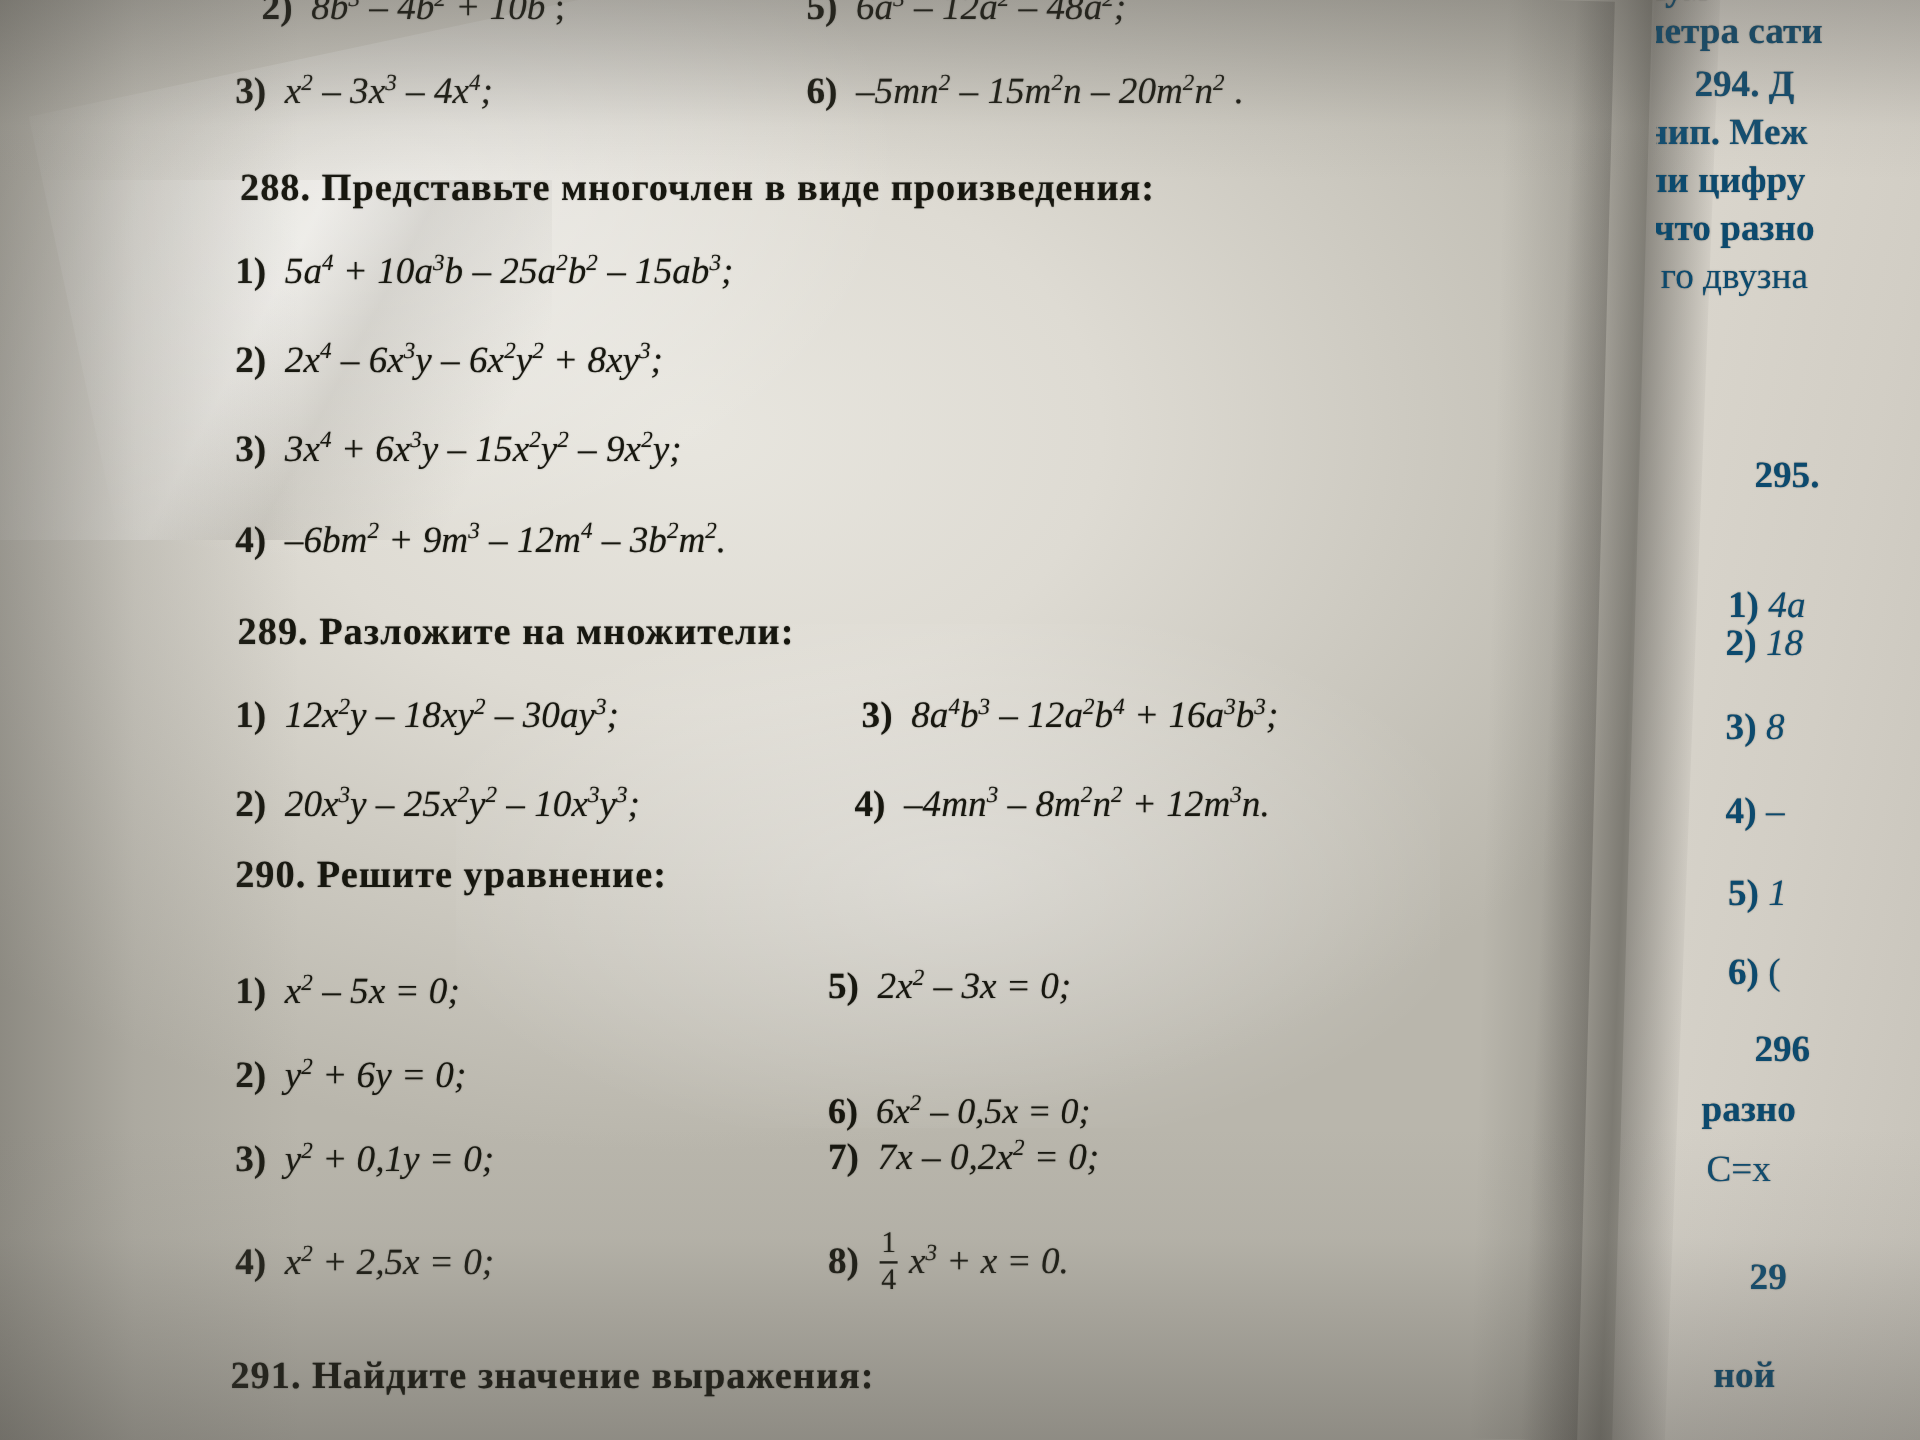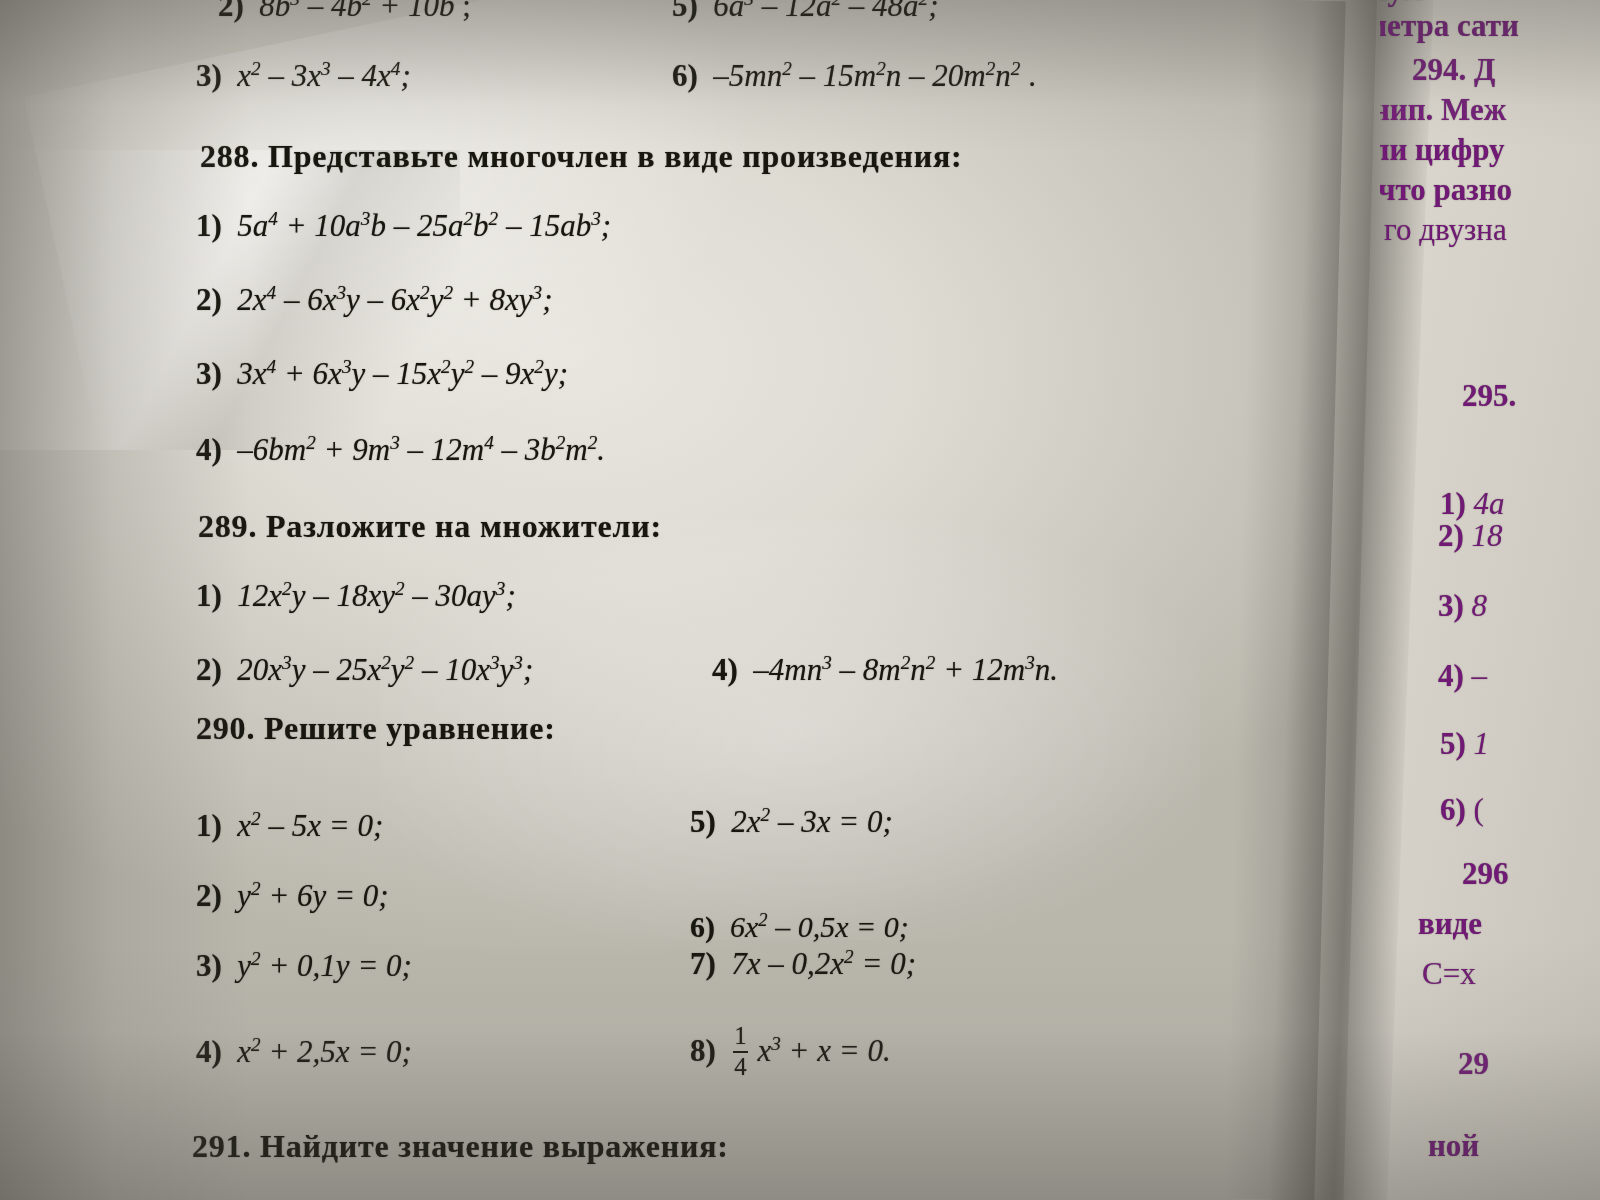--- a/index.html
+++ b/index.html
@@ -123,21 +123,21 @@
     line-height: 1.0;
     position: relative;
     top: -2px;
   }
   .frac .n { display: block; font-size: 0.80em; padding: 0 3px;}
   .frac .bar { display: block; border-top: 2px solid #17170f; margin: 2px 2px; }
   .frac .d { display: block; font-size: 0.80em; padding: 0 3px;}
 
   
   .rcol .ln {
-    color: #701a75;
+    color: #0c4a6e;
   }
   .clip-right {
     position: absolute;
     left: 1380px; top: 0; width: 220px; height: 1200px;
     overflow: hidden;
   }
   .blurzone {
     filter: blur(0.35px);
   }
 </style>
@@ -186,20 +186,23 @@
     <div class="ln" style="left:196px; top:432px; font-size:31px;">
       <span class="num">4)</span>&nbsp; <span class="math">–6bm<span class="up">2</span> + 9m<span class="up">3</span> – 12m<span class="up">4</span> – 3b<span class="up">2</span>m<span class="up">2</span>.</span>
     </div>
 
     <div class="ln bold-head" style="left:198px; top:508px; font-size:32px;">
       289. Разложите на множители:
     </div>
 
     <div class="ln" style="left:196px; top:578px; font-size:31px;">
       <span class="num">1)</span>&nbsp; <span class="math">12x<span class="up">2</span>y – 18xy<span class="up">2</span> – 30ay<span class="up">3</span>;</span>
+    </div>
+    <div class="ln" style="left:718px; top:578px; font-size:31px;">
+      <span class="num">3)</span>&nbsp; <span class="math">8a<span class="up">4</span>b<span class="up">3</span> – 12a<span class="up">2</span>b<span class="up">4</span> + 16a<span class="up">3</span>b<span class="up">3</span>;</span>
     </div>
     <div class="ln" style="left:196px; top:652px; font-size:31px;">
       <span class="num">2)</span>&nbsp; <span class="math">20x<span class="up">3</span>y – 25x<span class="up">2</span>y<span class="up">2</span> – 10x<span class="up">3</span>y<span class="up">3</span>;</span>
     </div>
     <div class="ln" style="left:712px; top:652px; font-size:31px;">
       <span class="num">4)</span>&nbsp; <span class="math">–4mn<span class="up">3</span> – 8m<span class="up">2</span>n<span class="up">2</span> + 12m<span class="up">3</span>n.</span>
     </div>
 
     <div class="ln bold-head" style="left:196px; top:710px; font-size:32px;">
       290. Решите уравнение:
@@ -252,21 +255,21 @@
     <div class="ln" style="left:4px; top:212px; font-size:31px; font-weight:normal;">го двузна</div>
 
     <div class="ln" style="left:82px; top:378px; font-size:31px; font-weight:bold;">295.</div>
     <div class="ln" style="left:60px; top:450px; font-size:31px;margin-top:36px;"><span class="num">1)</span> <span class="math">4a</span></div>
     <div class="ln" style="left:58px; top:518px; font-size:31px;text-align:center;"><span class="num">2)</span> <span class="math">18</span></div>
     <div class="ln" style="left:58px; top:588px; font-size:31px;"><span class="num">3)</span> <span class="math">8</span></div>
     <div class="ln" style="left:58px; top:658px; font-size:31px;"><span class="num">4)</span> <span class="math">–</span></div>
     <div class="ln" style="left:60px; top:726px; font-size:31px;"><span class="num">5)</span> <span class="math">1</span></div>
     <div class="ln" style="left:60px; top:792px; font-size:31px;"><span class="num">6)</span> (</div>
     <div class="ln" style="left:82px; top:856px; font-size:31px; font-weight:bold;">296</div>
-    <div class="ln" style="left:38px; top:906px; font-size:31px; font-weight:bold;">виде</div>
+    <div class="ln" style="left:38px; top:906px; font-size:31px; font-weight:bold;">разно</div>
     <div class="ln" style="left:42px; top:956px; font-size:31px;">C=x</div>
     <div class="ln" style="left:78px; top:1046px; font-size:31px; font-weight:bold;">29</div>
     <div class="ln" style="left:48px; top:1128px; font-size:31px; font-weight:bold;">ной</div>
   </div>
 
   <div class="shade-left"></div>
   <div class="shade-top"></div>
   <div class="shade-bottom"></div>
 </div>
 

